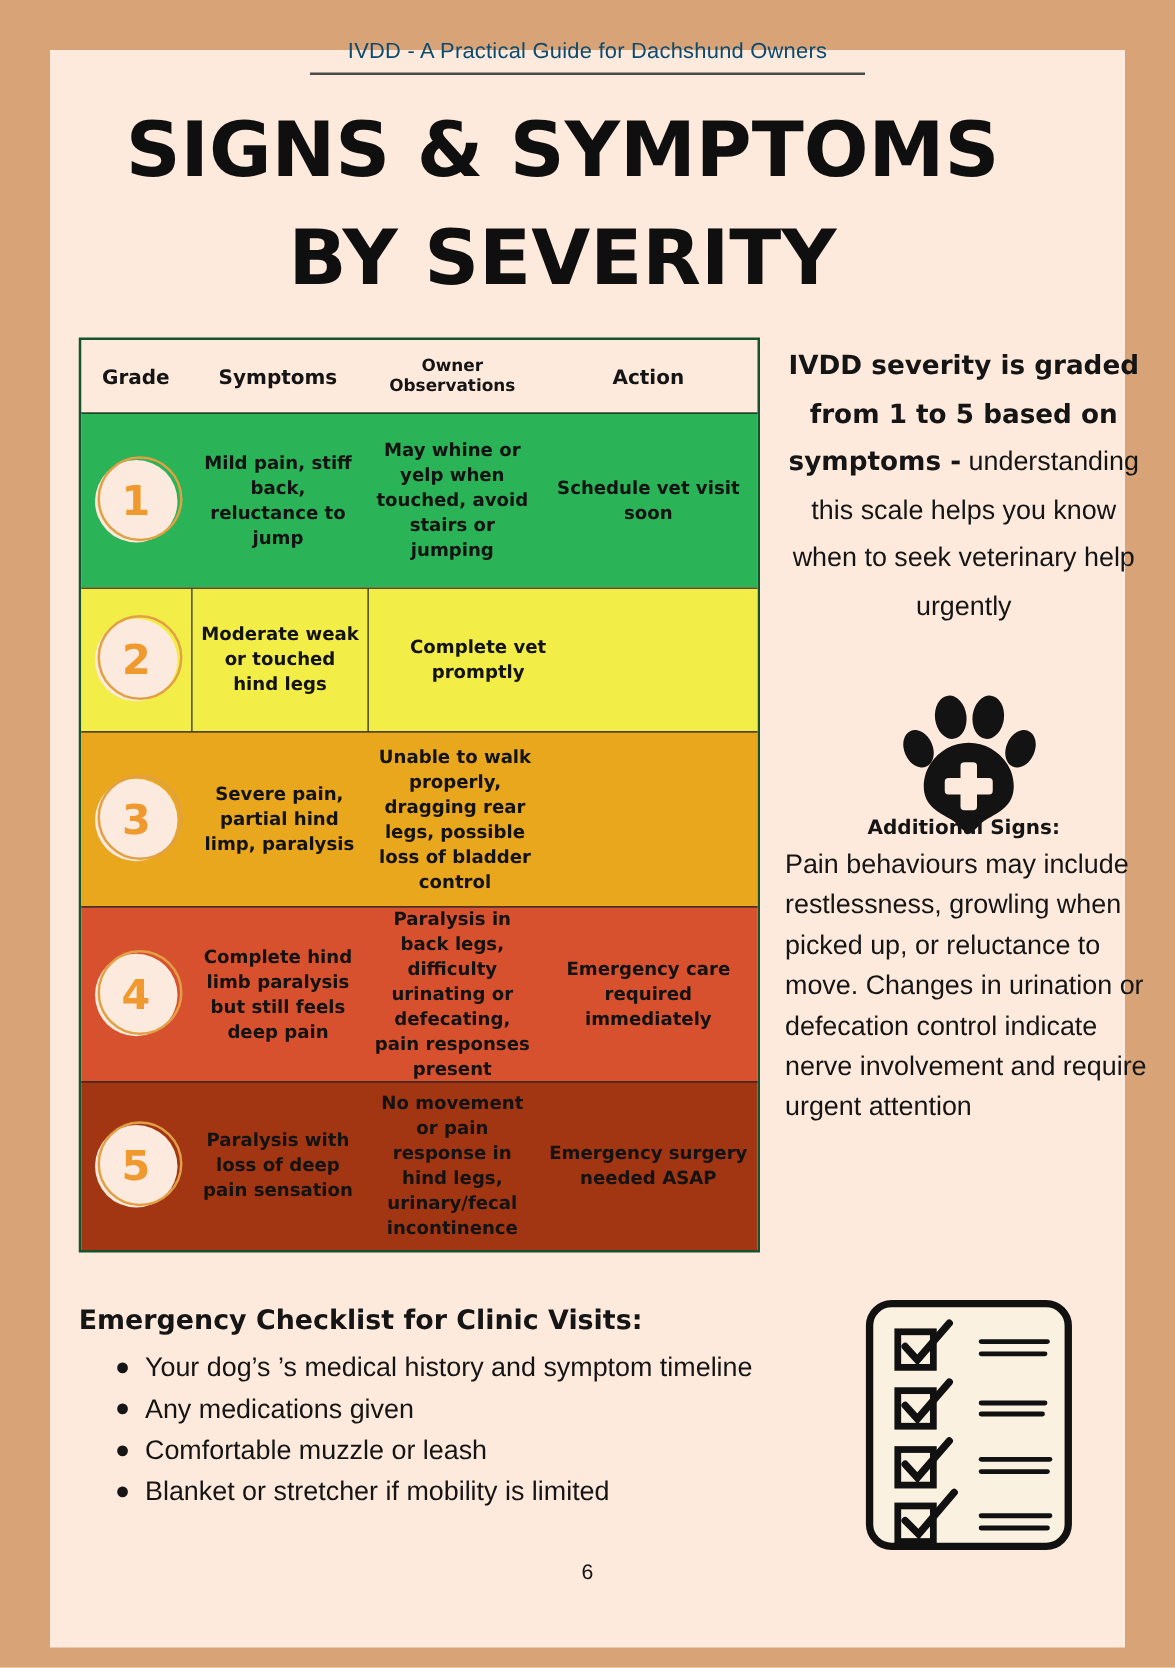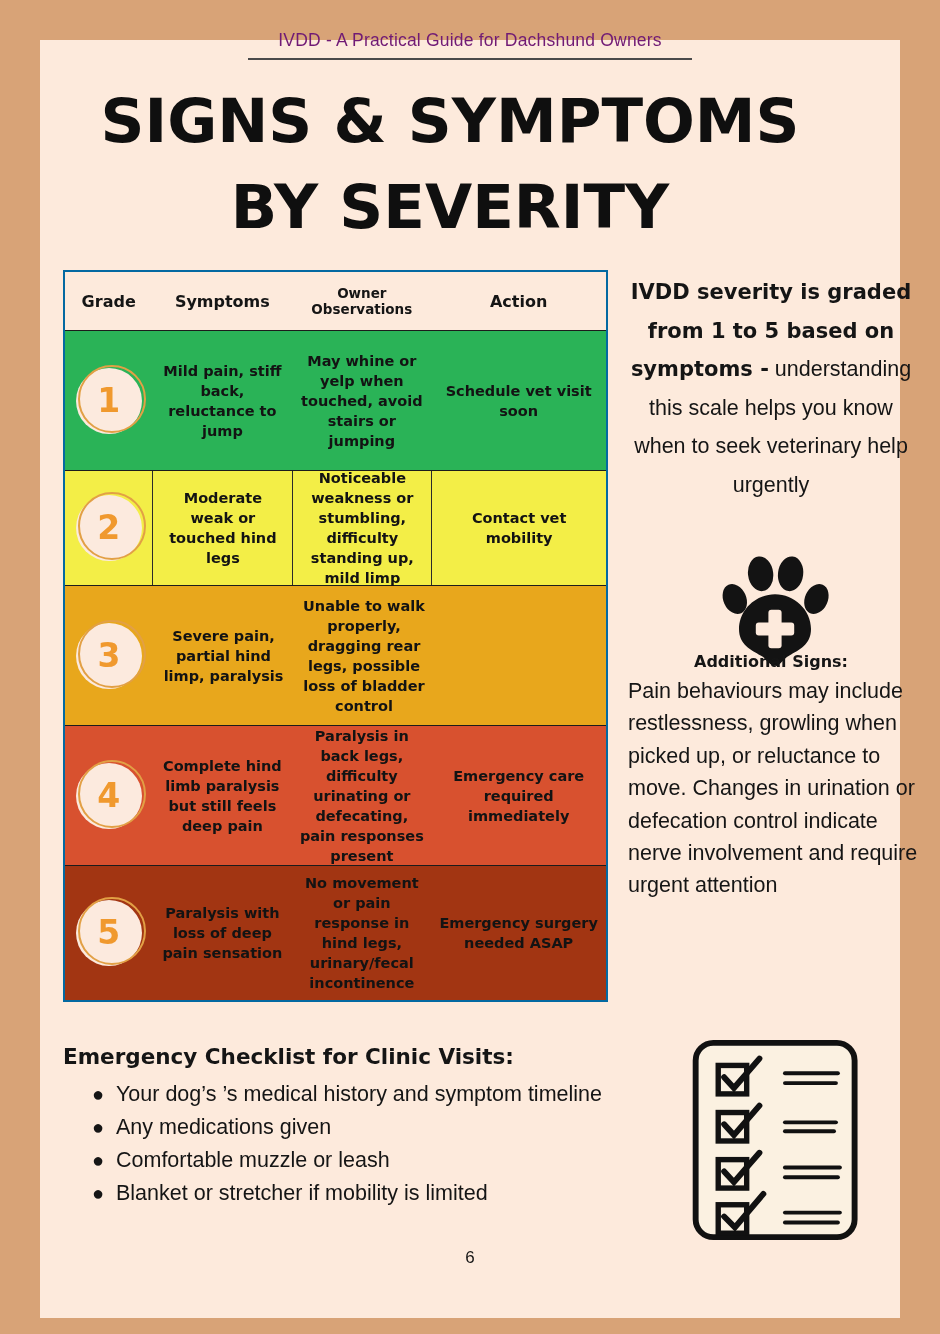--- a/index.html
+++ b/index.html
@@ -14,32 +14,32 @@
   .page-bg {
     position:absolute; left:40px; top:40px; width:860px; height:1278px;
     background:#fdeadc;
   }
   
   .doc-header {
     position:absolute; top:30px; left:0; width:940px; text-align:center;
   }
   .doc-header span {
     display:inline-block; font-size:17.5px; letter-spacing:0.2px;
-    padding:0 30px 7px 30px; border-bottom:2px solid #4a4a4a; color:#701a75;
+    padding:0 30px 7px 30px; border-bottom:2px solid #4a4a4a; color:#0c4a6e;
   }
   
   .main-title {
     position:absolute; top:78px; left:0; width:900px; text-align:center;
     font-family:"DejaVu Sans", sans-serif;
     font-weight:bold; font-size:61px; line-height:86px; letter-spacing:0px; color:#0f0f0f;
   }
   
   .severity-table {
     position:absolute; left:63px; top:270px; width:545px;
-    border:2px solid #0369a1; background:#fdeadc;
+    border:2px solid #14532d; background:#fdeadc;
   }
   .thead { display:flex; height:58px; align-items:center; }
   .thead .hcell {
     display:flex; align-items:center; justify-content:center;
     font-family:"DejaVu Sans", sans-serif; font-weight:bold; font-size:16px; text-align:center;
   }
   .hcell.c1{width:88px;} .hcell.c2{width:141px;} .hcell.c3{width:140px; font-size:13.5px;} .hcell.c4{width:176px;}
   .trow { display:flex; border-top:1.5px solid #1c1c1c; }
   .trow .cell {
     display:flex; align-items:center; justify-content:center; text-align:center;
@@ -122,22 +122,21 @@
     <div class="cell c4">Schedule vet visit soon</div>
   </div>
 
   <div class="trow with-dividers" style="height: 115px; background: rgb(243, 238, 71);">
     <div class="cell c1">
       <div class="grade-circle">
         <span class="grade-num">2</span>
       </div>
     </div>
     <div class="cell c2">Moderate weak or touched hind legs</div>
-    <div class="cell c3">Noticeable weakness or stumbling, difficulty standing up, mild limp</div>
-    <div class="cell c4">Contact vet mobility</div>
+    <div class="cell c4">Complete vet promptly</div>
   </div>
 
   <div class="trow" style="height: 140px; background: rgb(232, 167, 28);">
     <div class="cell c1">
       <div class="grade-circle">
         <span class="grade-num">3</span>
       </div>
     </div>
     <div class="cell c2">Severe pain, partial hind limp, paralysis</div>
     <div class="cell c3">Unable to walk properly, dragging rear legs, possible loss of bladder control</div>

